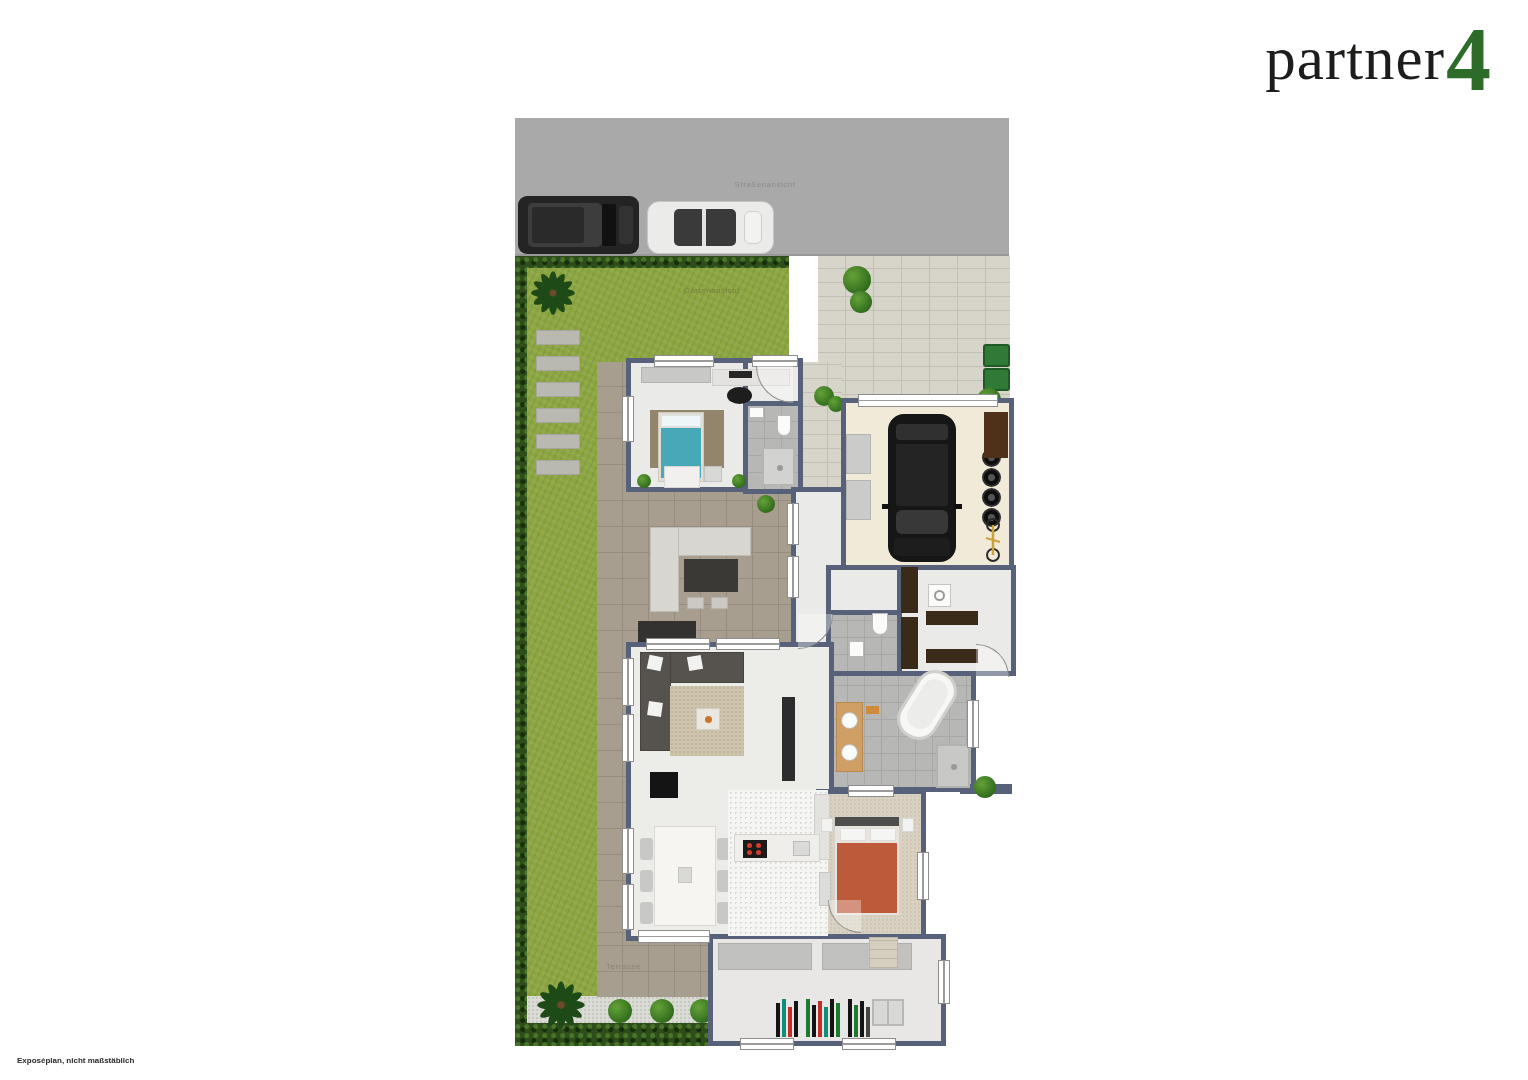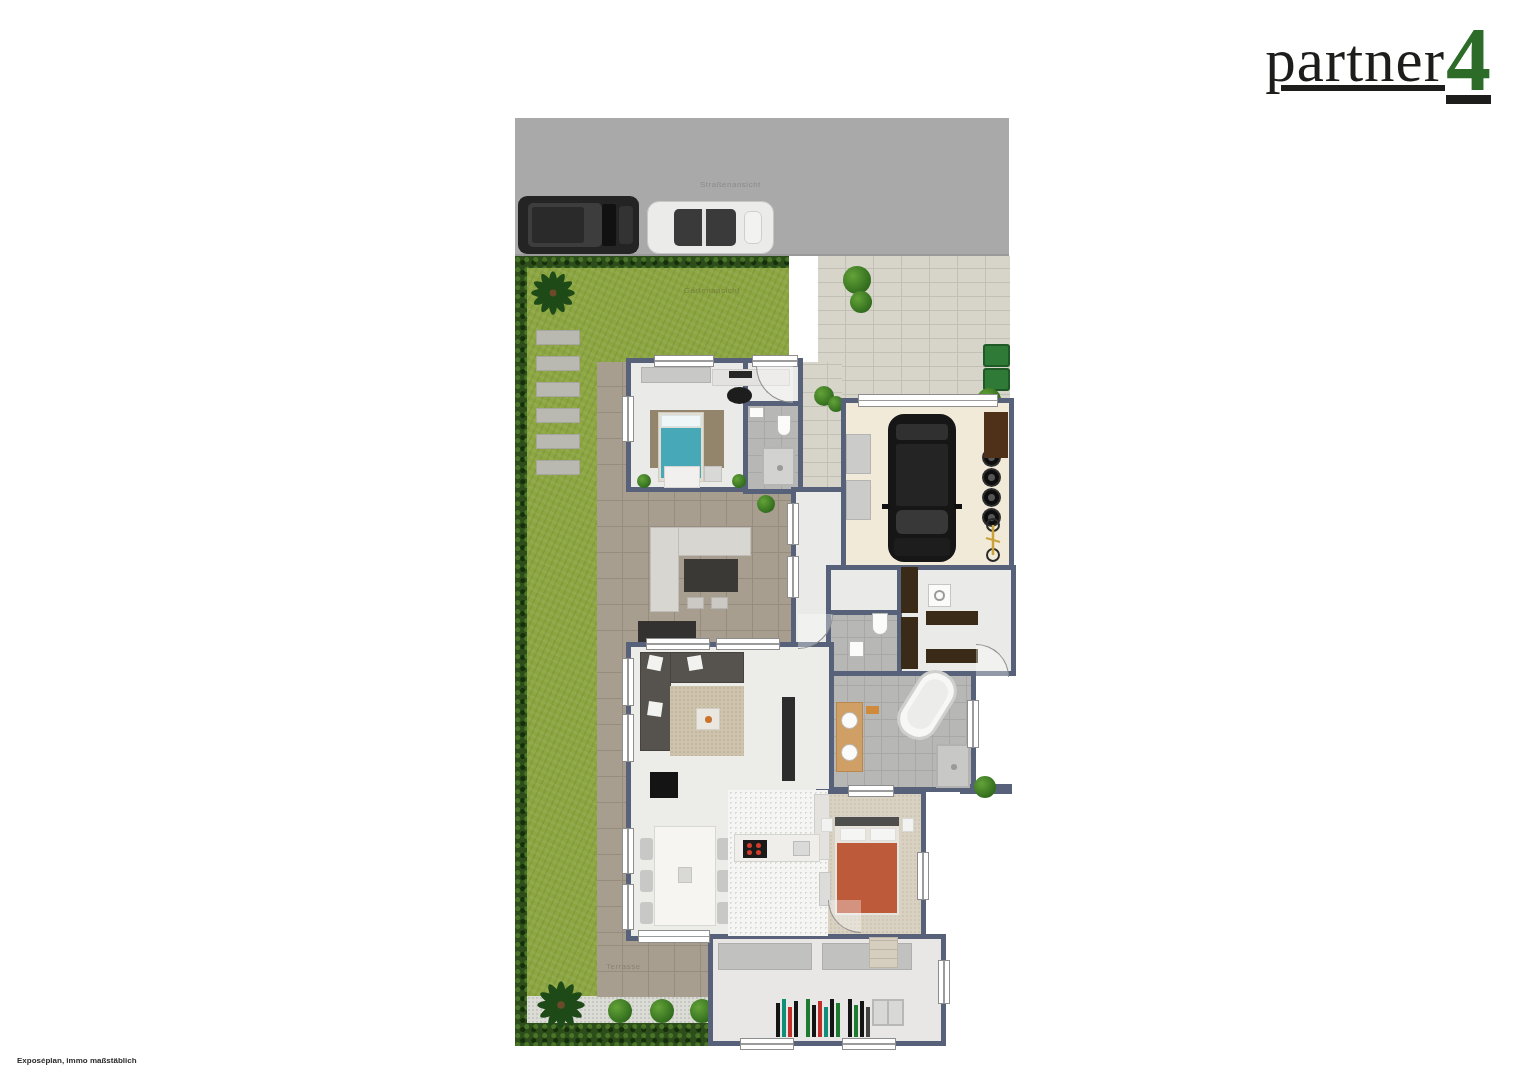--- a/index.html
+++ b/index.html
@@ -34,22 +34,22 @@
     background-image:linear-gradient(to bottom, transparent 44%, #9b9b9b 44%, #9b9b9b 56%, transparent 56%);}
   .win-v{position:absolute;background:#fff;border:1px solid #8e8e8e;
     background-image:linear-gradient(to right, transparent 44%, #9b9b9b 44%, #9b9b9b 56%, transparent 56%);}
   .arc{position:absolute;border:1.5px solid #8f8f8f;background:rgba(255,255,255,.35);}
   .arc-bl{border-top:none;border-right:none;border-radius:0 0 0 100%;}
   .arc-br{border-top:none;border-left:none;border-radius:0 0 100% 0;}
   .arc-tr{border-bottom:none;border-left:none;border-radius:0 100% 0 0;}
   .plan-label{position:absolute;font-size:8px;letter-spacing:.5px;white-space:nowrap;}
   
   .logo{position:absolute;top:24px;right:36px;width:372px;text-align:right;}
-  .brandline{display:flex;justify-content:flex-end;align-items:flex-end;
-    font-family:"Liberation Serif", serif;color:#1d1d1b;text-decoration:underline;}
+  .brandline{display:flex;justify-content:flex-end;align-items:flex-start;
+    font-family:"Liberation Serif", serif;color:#1d1d1b;}
   .brand-txt{font-size:61px;letter-spacing:1px;}
   .brand-num{font-size:90px;font-weight:bold;color:#2d6b28;margin:0 1px;line-height:.8;}
   .logo-row{display:flex;align-items:flex-end;margin-top:-8px;padding-left:14px;}
   .sq{display:inline-block;margin-right:13px;}
   .tagline{flex:1;text-align:right;font-family:"Liberation Serif", serif;
     font-size:26px;color:#24421a;letter-spacing:.5px;}
   .disclaimer{position:absolute;left:17px;top:1056px;font-size:8px;font-weight:bold;color:#2a2a2a;}
   .circ{border-radius:50%;}
 </style>
 </head>
@@ -58,21 +58,21 @@
 <div class="logo">
   <div class="brandline">
     <span class="brand-txt">partner</span>
     <span class="brand-num">4</span>
   </div>
 </div>
 
 <div>
 
   <div class="abs street" style="left:515px;top:118px;width:494px;height:138px;"></div>
-  <div class="plan-label" style="left:700px;top:180px;width:130px;color:#8b8b8b;">Straßenansicht</div>
+  <div class="plan-label" style="left:700px;top:180px;width:130px;text-align:center;color:#8b8b8b;">Straßenansicht</div>
 
   <div class="f" style="left:518px;top:196px;width:121px;height:58px;background:#242424;border-radius:9px;">
     <div class="f" style="left:10px;top:7px;width:74px;height:44px;background:#3d3d3d;border-radius:5px;"></div>
     <div class="f" style="left:14px;top:11px;width:52px;height:36px;background:#2a2a2a;border-radius:3px;"></div>
     <div class="f" style="left:84px;top:8px;width:14px;height:42px;background:#111;border-radius:2px;"></div>
     <div class="f" style="left:101px;top:10px;width:14px;height:38px;background:#333;border-radius:4px;"></div>
   </div>
   <div class="f" style="left:647px;top:201px;width:127px;height:53px;background:#ebebe9;border:1px solid #c6c6c4;border-radius:12px;">
     <div class="f" style="left:26px;top:7px;width:62px;height:37px;background:#3a3a3a;border-radius:5px;"></div>
     <div class="f" style="left:54px;top:7px;width:4px;height:37px;background:#e2e2e0;"></div>
@@ -305,13 +305,13 @@
   <div class="win-h" style="left:842px;top:1038px;width:52px;height:10px;"></div>
   <div class="win-v" style="left:938px;top:960px;width:10px;height:42px;"></div>
 
   <div class="arc arc-bl" style="left:756px;top:366px;width:36px;height:36px;"></div>
   <div class="arc arc-br" style="left:798px;top:614px;width:34px;height:34px;"></div>
   <div class="arc arc-tr" style="left:976px;top:644px;width:32px;height:32px;"></div>
   <div class="arc arc-bl" style="left:828px;top:900px;width:32px;height:32px;"></div>
 
 </div>
 
-<div class="disclaimer">Exposéplan, immo maßstäblich</div>
+<div class="disclaimer">Exposéplan, nicht maßstäblich</div>
 
 </body></html>

